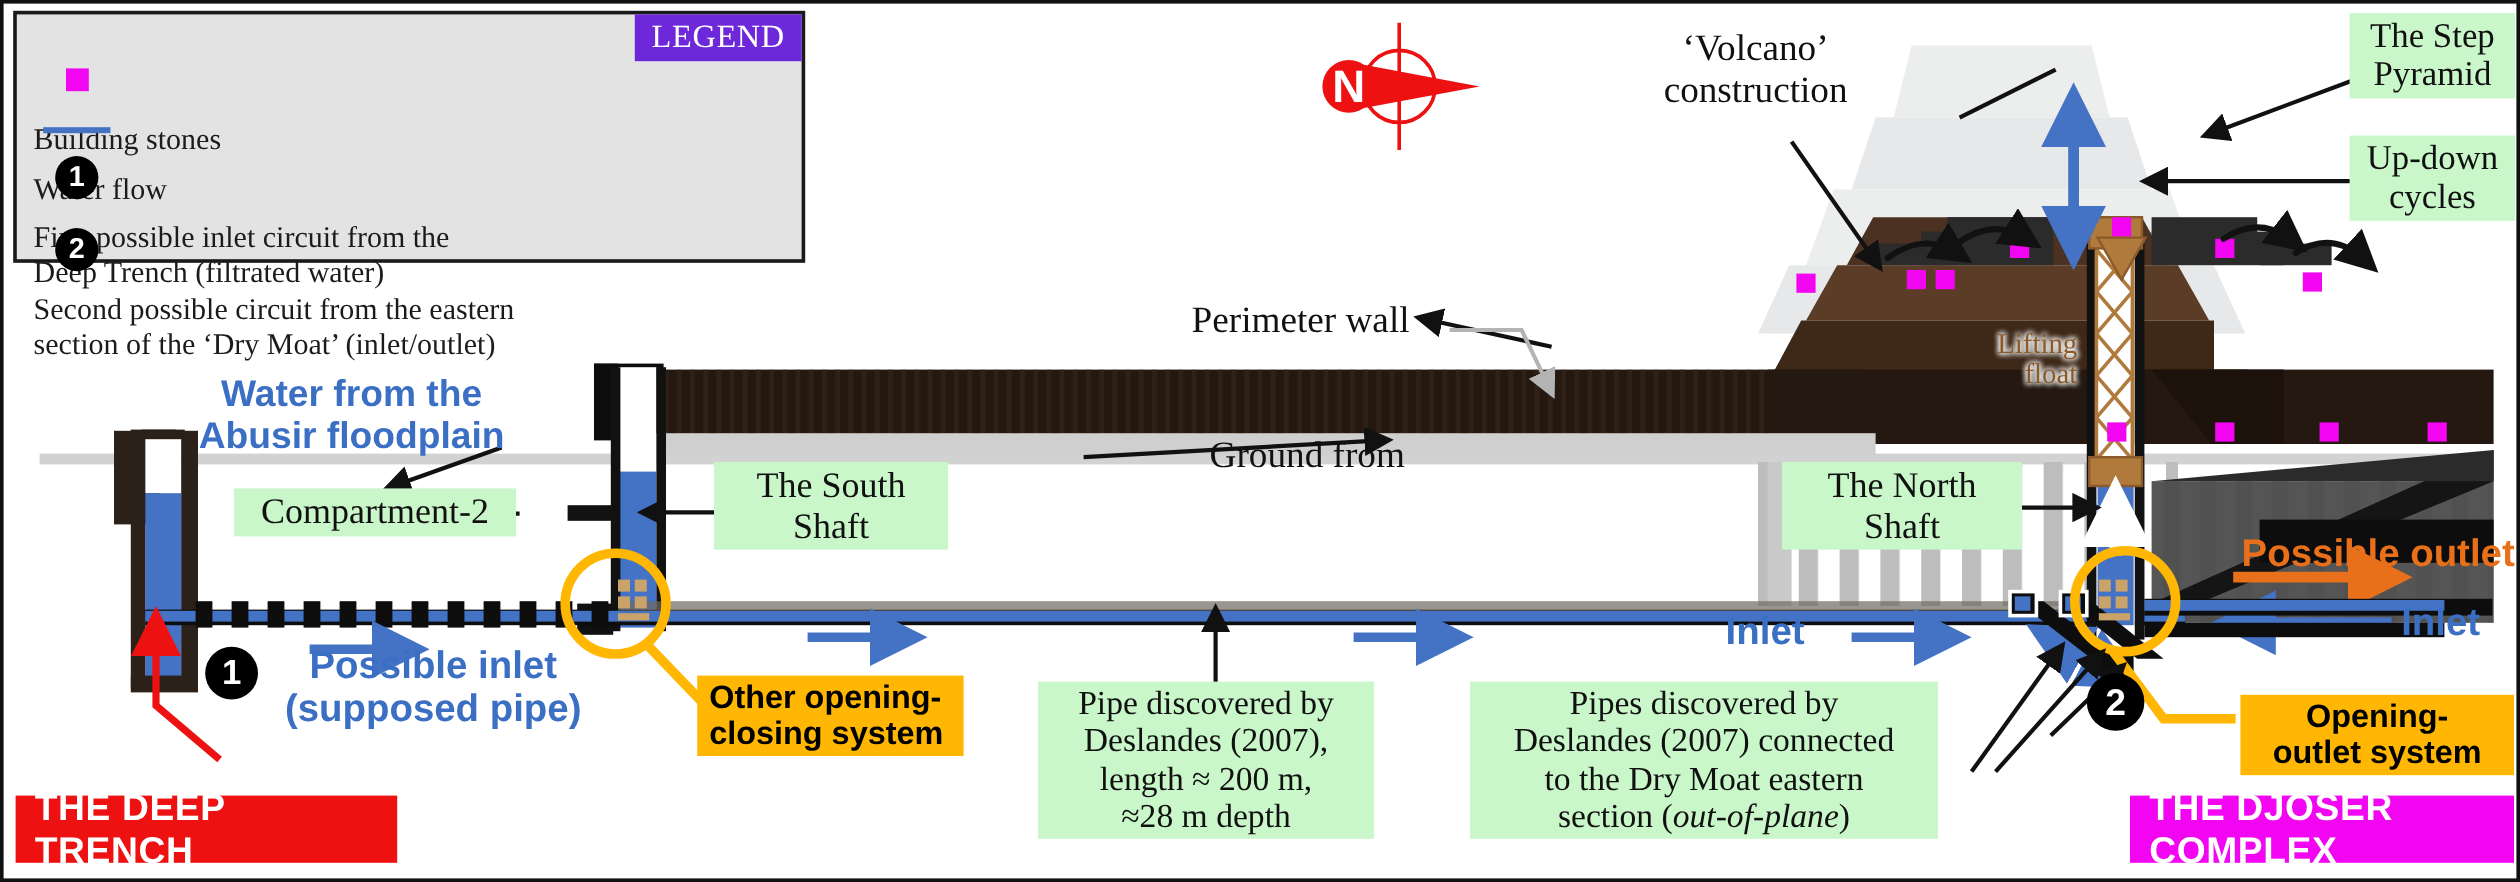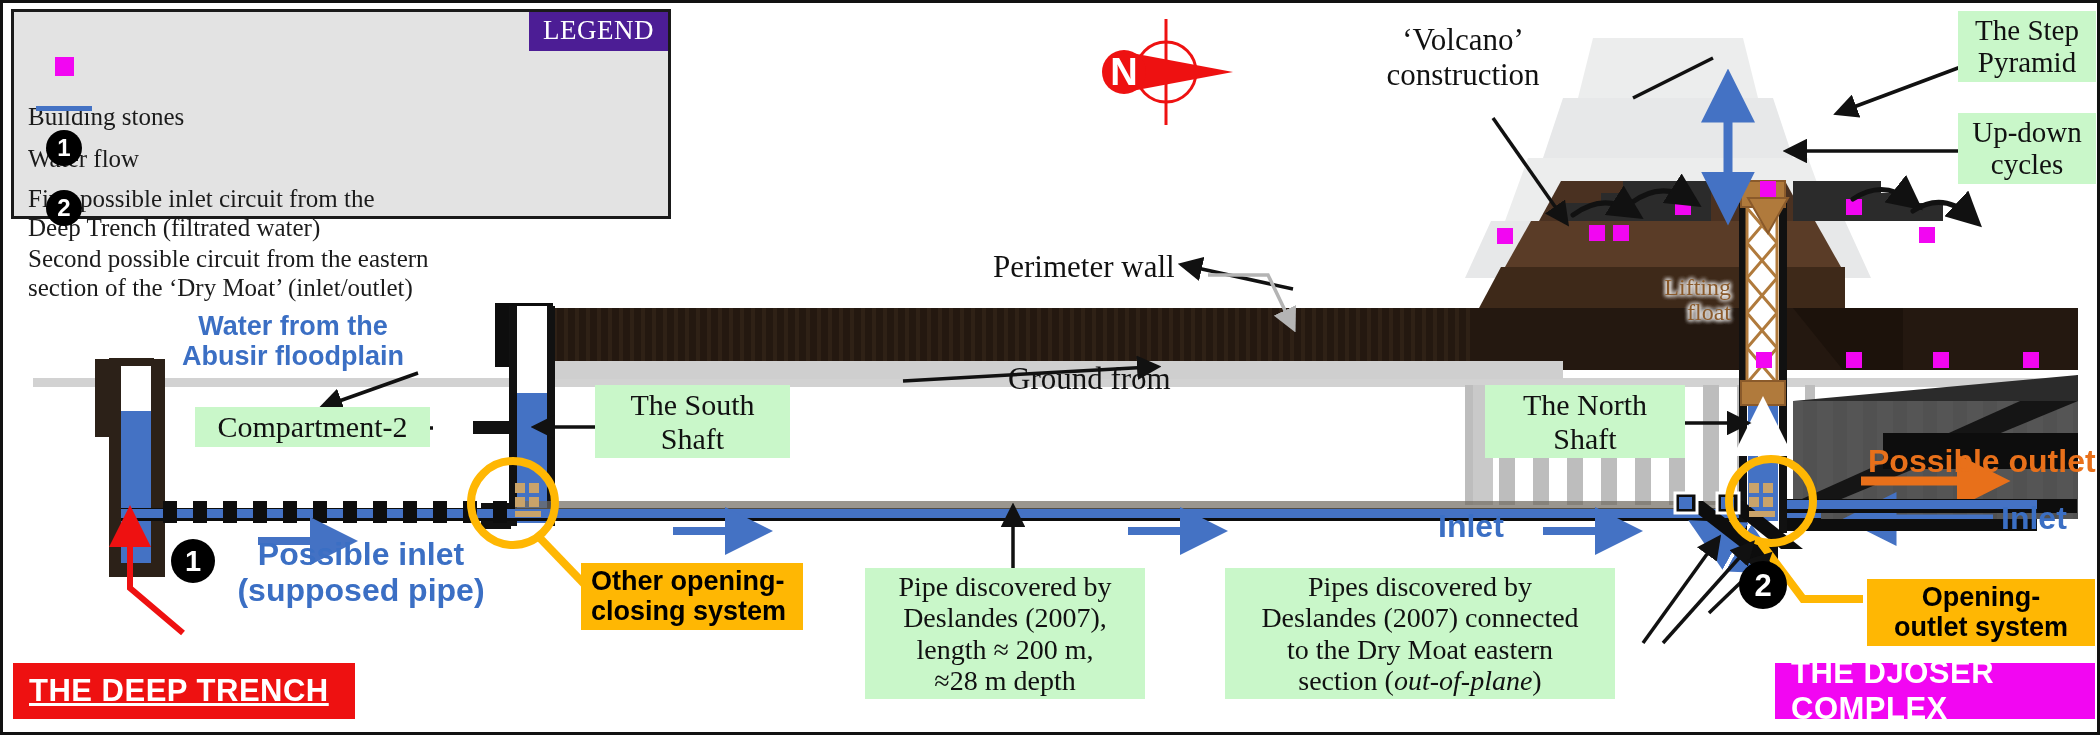--- a/index.html
+++ b/index.html
@@ -5,21 +5,21 @@
 <style>
   html,body{margin:0;padding:0;background:#fff;}
   body{font-family:"Liberation Serif",serif;}
   #root{position:relative;width:2100px;height:735px;background:#fff;overflow:hidden;
         border:3px solid #111;box-sizing:border-box;}
   .abs{position:absolute;}
 
   
   #legend{left:8px;top:6px;width:660px;height:210px;background:#e3e3e3;
           border:3px solid #1a1a1a;box-sizing:border-box;}
-  #legend-title{position:absolute;right:0px;top:0px;background:#4c1d95;color:#fff;
+  #legend-title{position:absolute;right:0px;top:0px;background:#6d28d9;color:#fff;
           font-size:27px;letter-spacing:.5px;padding:3px 14px 5px 14px;
           font-family:"Liberation Serif",serif;}
   .leg-row{position:absolute;left:14px;display:flex;align-items:flex-start;flex-direction:column;}
   .leg-key{width:72px;flex:0 0 72px;display:flex;align-items:center;justify-content:center;}
   .leg-txt{font-size:25px;line-height:29px;color:#1b1b1b;font-family:"Liberation Serif",serif;}
   .sw-stone{width:19px;height:19px;background:#f206f2;display:block;}
   .sw-flow{width:56px;height:5px;background:#4472c4;display:block;}
   .circnum{width:36px;height:36px;border-radius:50%;background:#000;color:#fff;
            font-family:"Liberation Sans",sans-serif;font-weight:bold;font-size:24px;
            display:flex;align-items:center;justify-content:center;line-height:1;}
@@ -394,21 +394,21 @@
 
   <div class="abs green" style="left:1482px;top:382px;width:200px;font-size:30px;">
     <span style="white-space:pre-line;">The North
 Shaft</span>
   </div>
 
   <div class="abs green" style="left:192px;top:404px;width:235px;font-size:30px;">
     <span>Compartment-2</span>
   </div>
 
-  <div class="abs bluetxt" style="left:160px;top:308px;width:260px;font-size:27px;">
+  <div class="abs bluetxt" style="left:160px;top:308px;width:260px;font-size:31px;">
     <span style="white-space:pre-line;">Water from the
 Abusir floodplain</span>
   </div>
 
   <div class="abs bluetxt" style="left:228px;top:534px;width:260px;font-size:32px;">
     <span style="white-space:pre-line;">Possible inlet
 (supposed pipe)</span>
   </div>
 
   <div class="abs orange" style="left:578px;top:560px;width:222px;font-size:27px;">
@@ -445,17 +445,17 @@
   </div>
 
   <div class="abs orange" style="left:1864px;top:576px;width:228px;font-size:27px;text-align:center;">
     <span style="white-space:pre-line;">Opening-
 outlet system</span>
   </div>
 
   <div class="abs circnum" style="left:168px;top:536px;width:44px;height:44px;font-size:29px;">1</div>
   <div class="abs circnum" style="left:1736px;top:558px;width:48px;height:48px;font-size:31px;">2</div>
 
-  <div class="abs banner bannerRed" style="left:10px;top:660px;width:342px;height:56px;font-size:31px;text-decoration:underline;">THE DEEP TRENCH</div>
+  <div class="abs banner bannerRed" style="left:10px;top:660px;width:318px;height:56px;font-size:31px;">THE DEEP TRENCH</div>
 
   <div class="abs banner bannerMag" style="left:1772px;top:660px;width:320px;height:56px;font-size:31px;">THE DJOSER COMPLEX</div>
 
 </div>
 
 </body></html>

